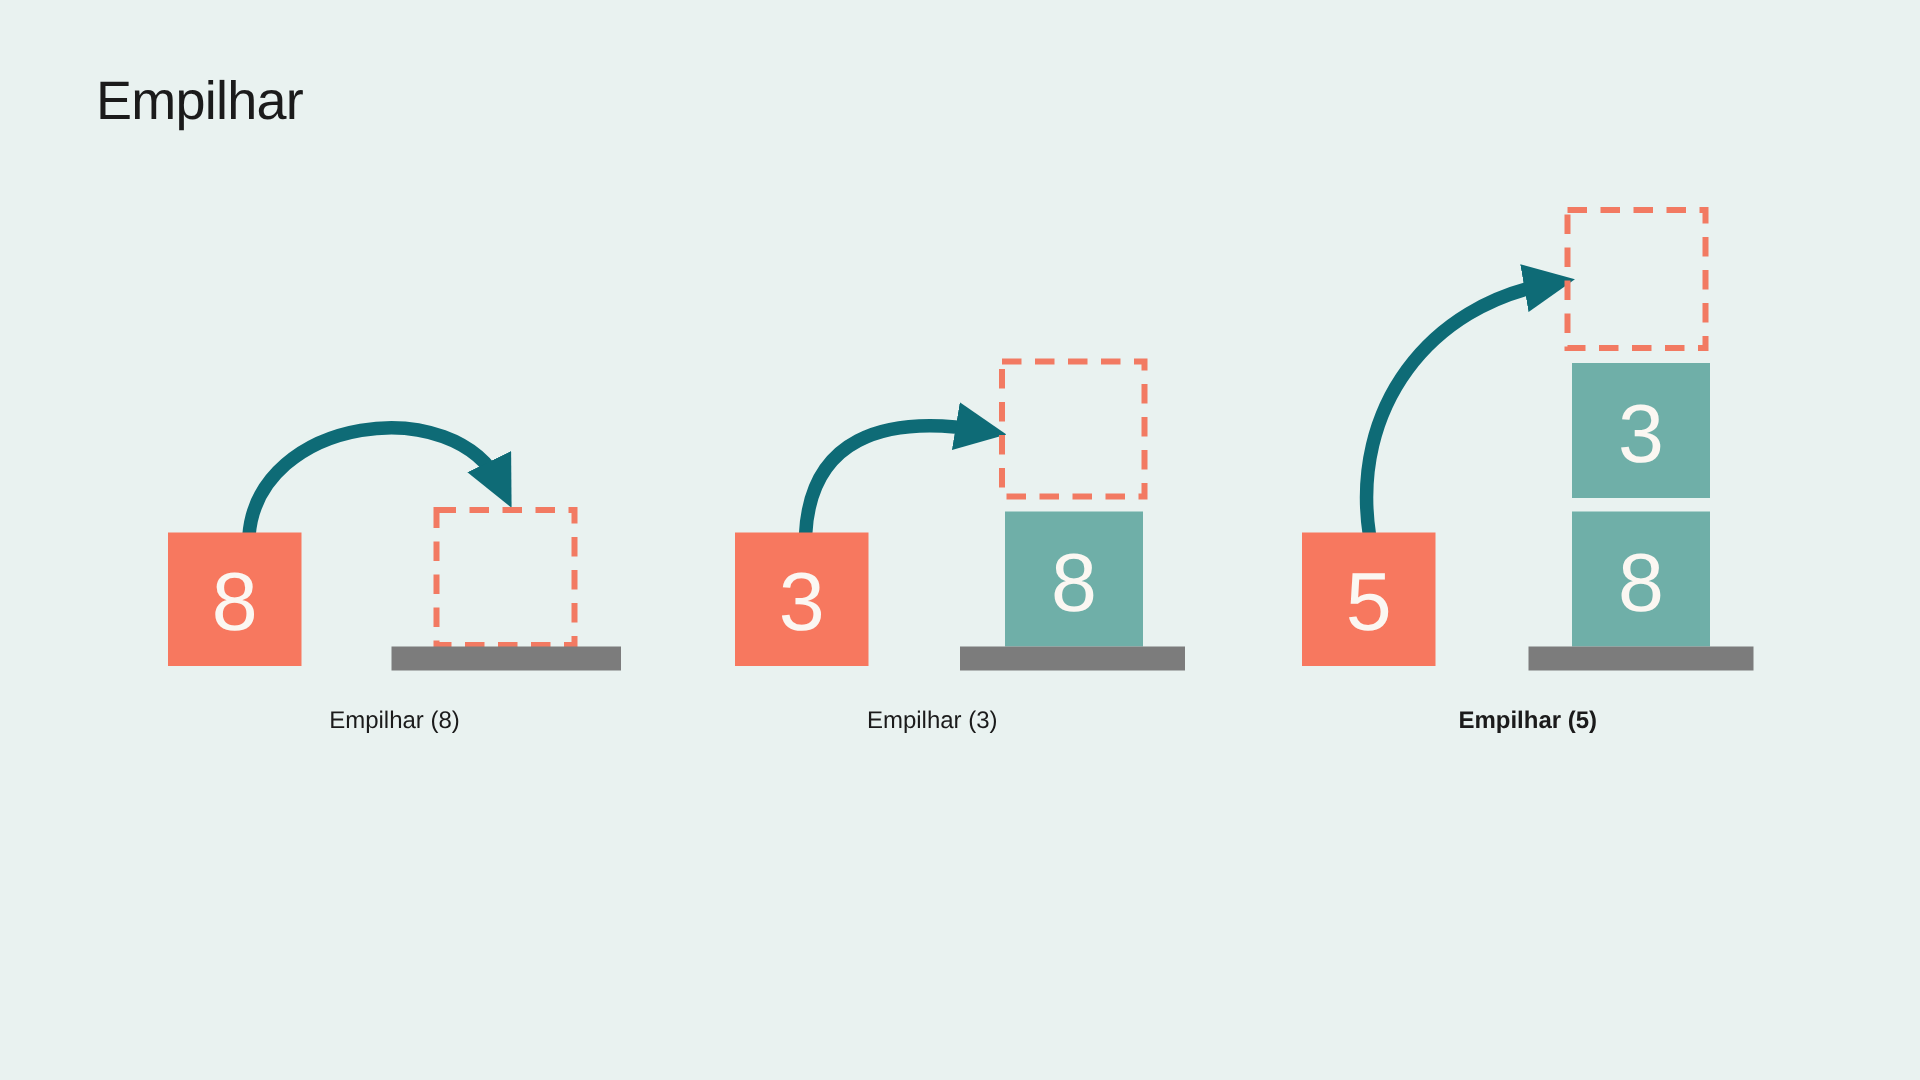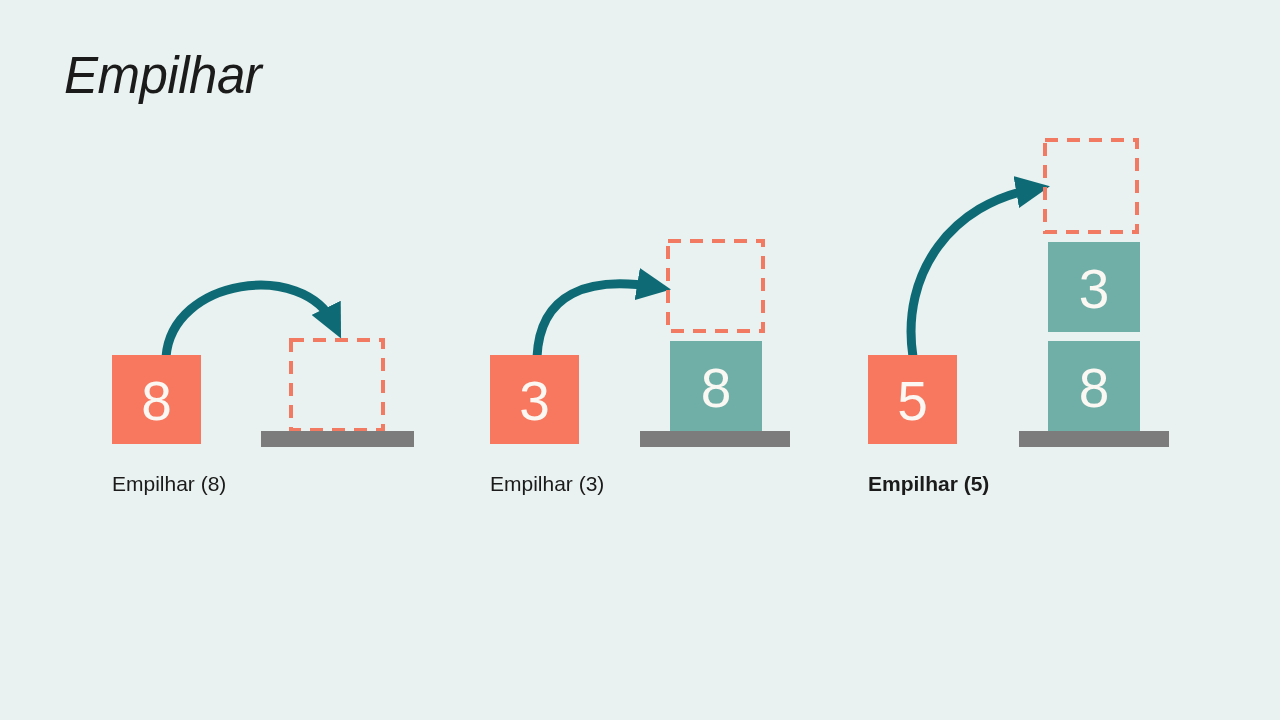--- a/index.html
+++ b/index.html
@@ -16,25 +16,24 @@
   .stage {
     position: relative;
     width: 1280px;
     height: 720px;
   }
   .title {
     position: absolute;
     left: 64px;
     top: 46px;
     margin: 0;
-    font-size: 51px;
+    font-size: 36px;
     font-weight: 400;
     letter-spacing: -0.5px;
     color: var(--text, #1B1B1B);
-    font-style: italic;
   }
   .panel { position: absolute; inset: 0; }
   .arrow-svg {
     position: absolute;
     left: 0; top: 0;
     width: 1280px; height: 720px;
     overflow: visible;
     pointer-events: none;
   }
   .arrow-path {
@@ -77,21 +76,22 @@
   }
   .platform {
     position: absolute;
     top: 431px;
     height: 16px;
     background: var(--platform, #7C7C7C);
   }
   .caption {
     position: absolute;
     top: 472px;
-    font-size: 21px;
+    font-size: 16px;
+    text-align: center;
     color: var(--text, #1B1B1B);
   }
 </style>
 </head>
 <body>
 
 <div class="stage">
 
   <h1 class="title">Empilhar</h1>
 
@@ -126,21 +126,21 @@
     <svg class="dash-svg" style="left:666px; top:239px;" width="99" height="94">
       <rect class="dash-rect" x="2" y="2" width="95" height="90"></rect>
     </svg>
     <div class="block stack-block" style="left:670px; top:341px;">
       <span class="block-num">8</span>
     </div>
     <div class="block push-block" style="left:490px; top:355px;">
       <span class="block-num">3</span>
     </div>
     <div class="platform" style="left:640px; width:150px;"></div>
-    <div class="caption" style="left:490px; width:301px;">Empilhar (3)</div>
+    <div class="caption" style="left:471px; width:301px;">Empilhar (3)</div>
   </section>
 
   <section class="panel">
     <svg class="arrow-svg" viewBox="0 0 1280 720">
       <defs>
         <marker id="ah3" markerUnits="strokeWidth" markerWidth="3.8" markerHeight="3.6" refX="2" refY="1.8" orient="auto">
           <path class="arrow-head" d="M0,0 L3.8,1.8 L0,3.6 Z"></path>
         </marker>
       </defs>
       <path class="arrow-path" d="M 913 357 C 900 272, 953 203, 1034 189" marker-end="url(#ah3)"></path>

